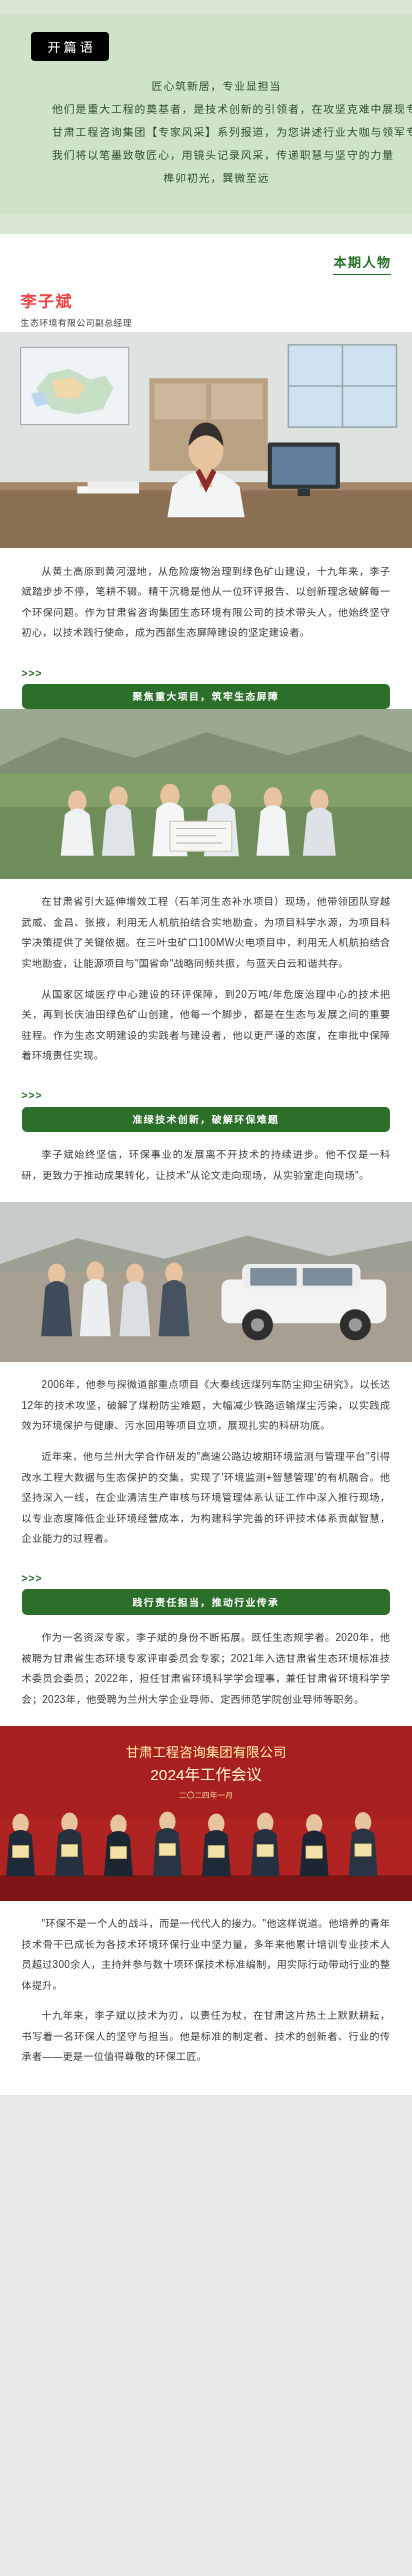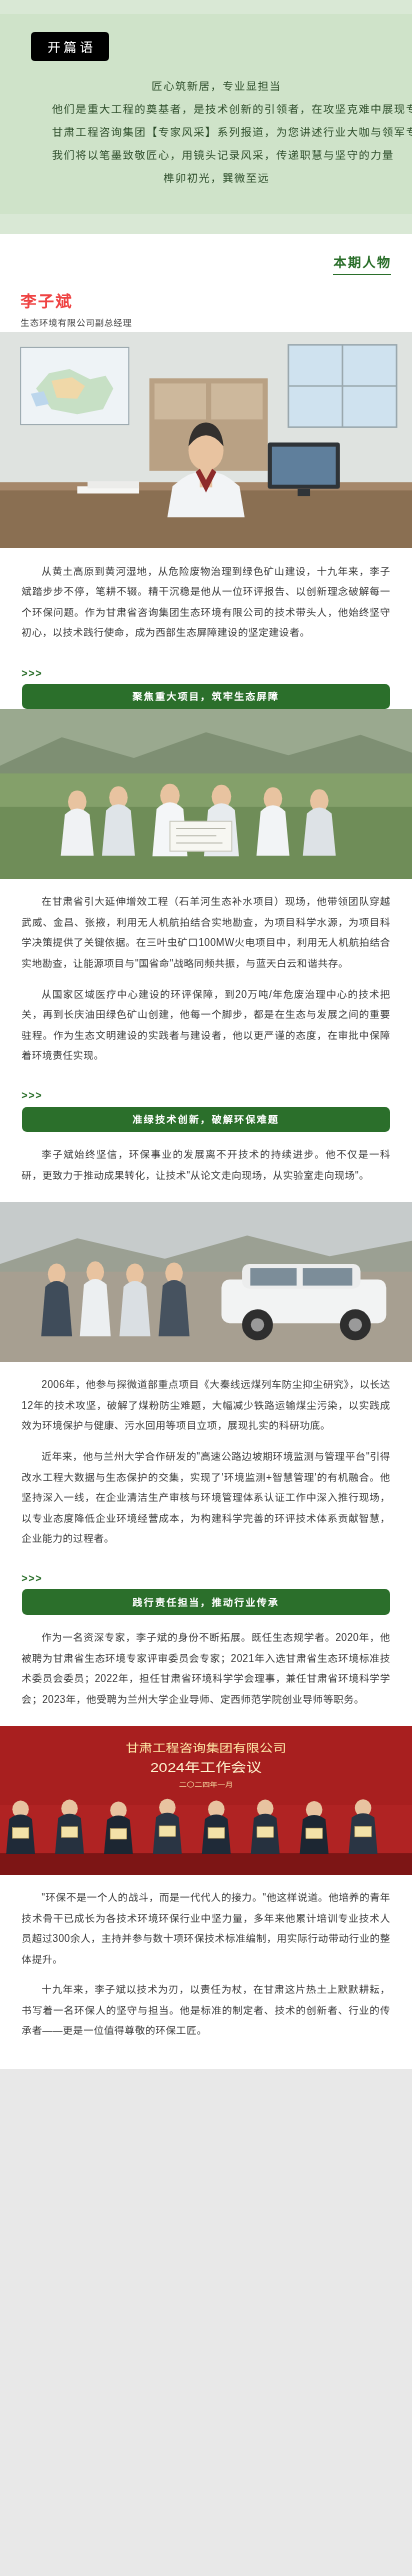--- a/index.html
+++ b/index.html
@@ -283,21 +283,21 @@
 
   <div class="sec-head">
     <div class="sec-arrows">&gt;&gt;&gt;</div>
     <span class="sec-title-bar">践行责任担当，推动行业传承</span>
   </div>
 
   <div class="body-text">
     <p>作为一名资深专家，李子斌的身份不断拓展。既任生态规学者。2020年，他被聘为甘肃省生态环境专家评审委员会专家；2021年入选甘肃省生态环境标准技术委员会委员；2022年，担任甘肃省环境科学学会理事，兼任甘肃省环境科学学会；2023年，他受聘为兰州大学企业导师、定西师范学院创业导师等职务。</p>
   </div>
 
-  <div class="photo" style="height:149px;">
+  <div class="photo" style="height:175px;">
     <svg viewBox="0 0 800 340" preserveAspectRatio="none" aria-hidden="true">
       <rect width="800" height="340" fill="#b02323"></rect>
       <rect x="0" y="0" width="800" height="180" fill="#a81f1f"></rect>
       <text x="400" y="60" text-anchor="middle" fill="#ffe9a8" font-size="26" font-family="Liberation Sans, sans-serif">甘肃工程咨询集团有限公司</text>
       <text x="400" y="104" text-anchor="middle" fill="#fff4cf" font-size="30" font-family="Liberation Sans, sans-serif">2024年工作会议</text>
       <text x="400" y="140" text-anchor="middle" fill="#f6d9a0" font-size="15" font-family="Liberation Sans, sans-serif">二〇二四年一月</text>
 
       <rect x="0" y="290" width="800" height="50" fill="#7d1515"></rect>
 
       <g>

